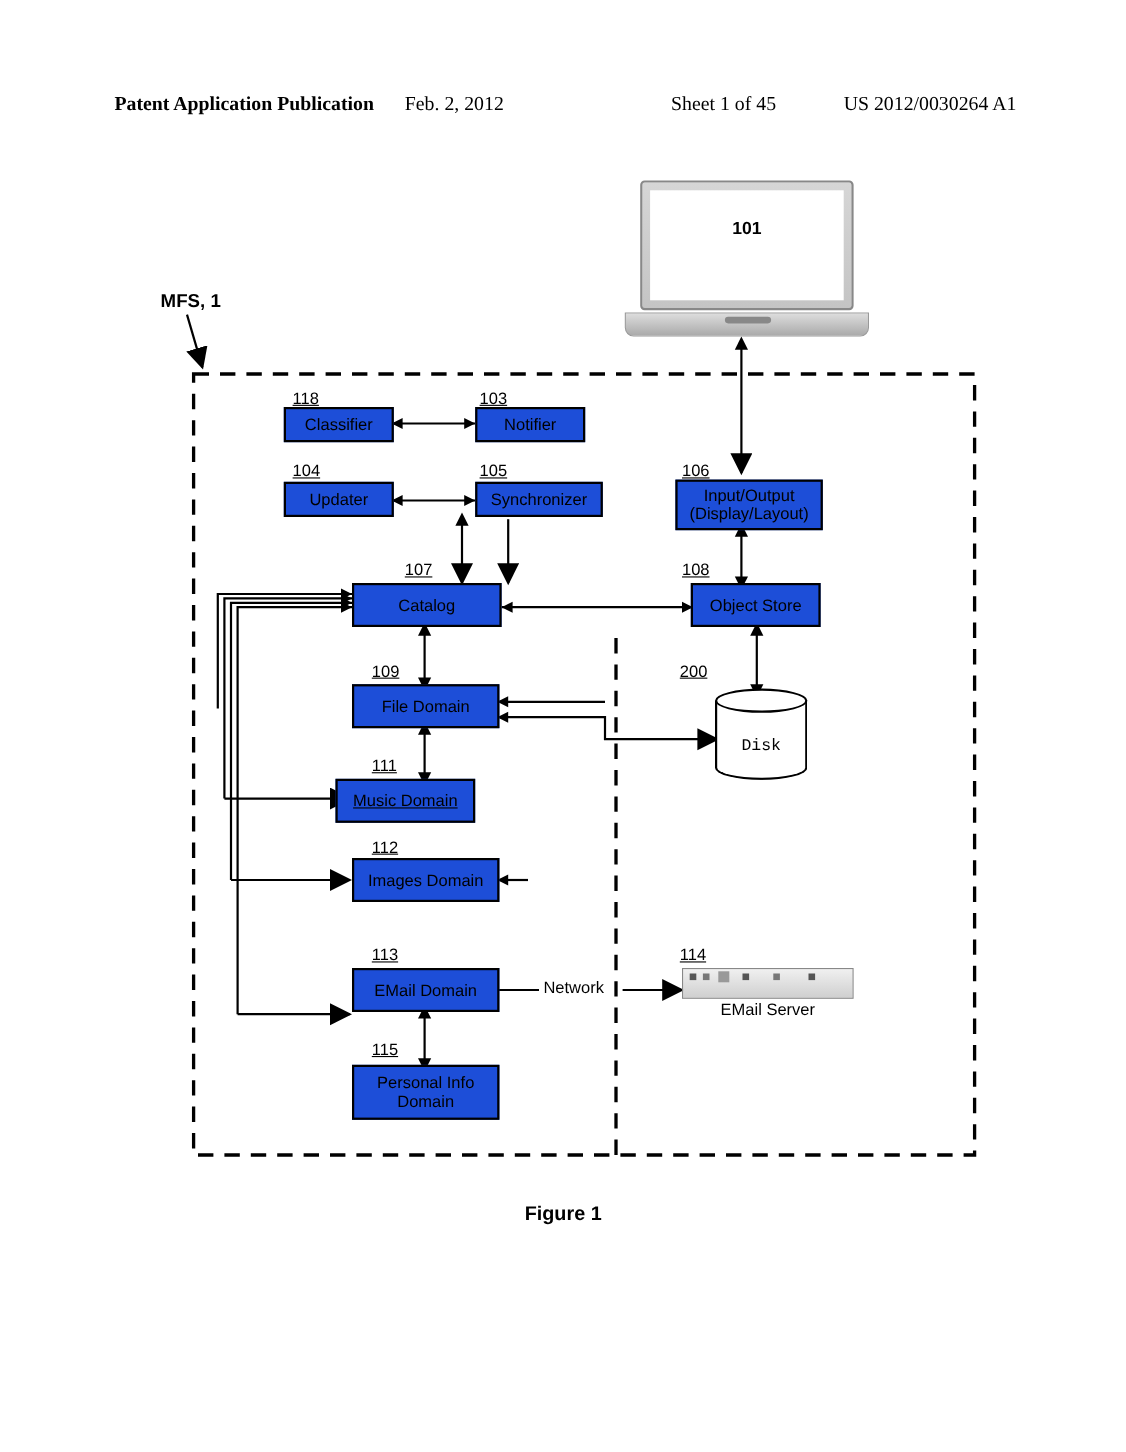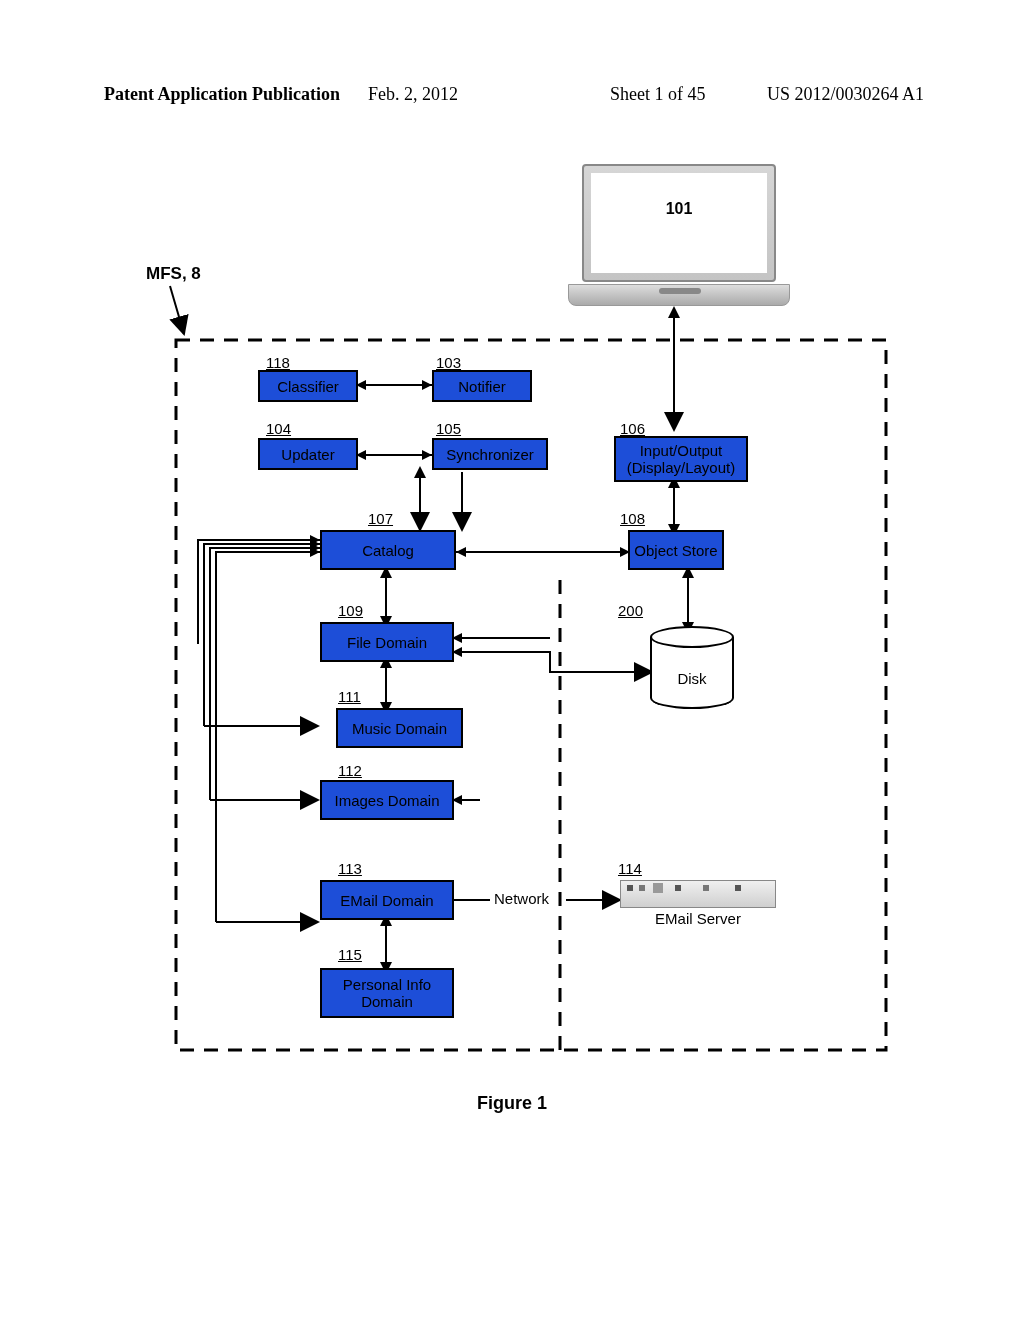--- a/index.html
+++ b/index.html
@@ -116,20 +116,21 @@
     text-align: center;
     font-weight: bold;
     font-size: 16px;
     z-index:2;
   }
   
   .disk {
     position: absolute;
     width: 84px;
     height: 94px;
+    font-family: Liberation Mono, monospace;
   }
   .disk .top {
     position:absolute; top:0; left:0;
     width:84px; height:22px;
     border:2px solid #000;
     border-radius: 50%;
     background:#fff;
     z-index:2;
   }
   .disk .body {
@@ -179,21 +180,21 @@
 </head>
 <body>
 
 <div class="header-left">Patent Application Publication</div>
 <div class="header-mid">Feb. 2, 2012</div>
 <div class="header-right">Sheet 1 of 45</div>
 <div class="pubnum">US 2012/0030264 A1</div>
 
 <div class="diagram">
 
-  <div class="mfslabel" style="top:104px; left:26px;">MFS, 8</div>
+  <div class="mfslabel" style="top:104px; left:26px;">MFS, 1</div>
   <svg class="conn" width="780" height="910">
     <defs>
       <marker id="ah" markerWidth="12" markerHeight="12" refX="9" refY="5" orient="auto">
         <path d="M0,0 L10,5 L0,10 z" fill="#000"></path>
       </marker>
     </defs>
 
     <line x1="50" y1="126" x2="64" y2="174" stroke="#000" stroke-width="2" marker-end="url(#ah)"></line>
 
     <rect x="56" y="180" width="710" height="710" fill="none" stroke="#000" stroke-width="3" stroke-dasharray="14 10"></rect>
@@ -289,23 +290,23 @@
   <div class="label" style="top:700px; left:498px;">114</div>
   <div class="label" style="top:786px; left:218px;">115</div>
 
   <div class="box" style="top:210px; left:138px; width:100px; height:32px;">Classifier</div>
   <div class="box" style="top:210px; left:312px; width:100px; height:32px;">Notifier</div>
   <div class="box" style="top:278px; left:138px; width:100px; height:32px;">Updater</div>
   <div class="box" style="top:278px; left:312px; width:116px; height:32px;">Synchronizer</div>
   <div class="box" style="top:276px; left:494px; width:134px; height:46px; white-space:pre-line;">Input/Output
 (Display/Layout)</div>
   <div class="box" style="top:370px; left:200px; width:136px; height:40px;">Catalog</div>
-  <div class="box" style="top:370px; left:508px; width:96px; height:40px;">Object Store</div>
+  <div class="box" style="top:370px; left:508px; width:118px; height:40px;">Object Store</div>
   <div class="box" style="top:462px; left:200px; width:134px; height:40px;">File Domain</div>
-  <div class="box" style="top:548px; left:216px; width:127px; height:40px;">Music Domain</div>
+  <div class="box" style="top:548px; left:185px; width:127px; height:40px;text-decoration:underline;">Music Domain</div>
   <div class="box" style="top:620px; left:200px; width:134px; height:40px;">Images Domain</div>
   <div class="box" style="top:720px; left:200px; width:134px; height:40px;">EMail Domain</div>
   <div class="box" style="top:808px; left:200px; width:134px; height:50px; white-space:pre-line;">Personal Info
 Domain</div>
 
   <div class="plain" style="top:730px; left:374px;">Network</div>
 
   <div class="disk" style="top:466px; left:530px;">
     <div class="body"></div>
     <div class="top"></div>

